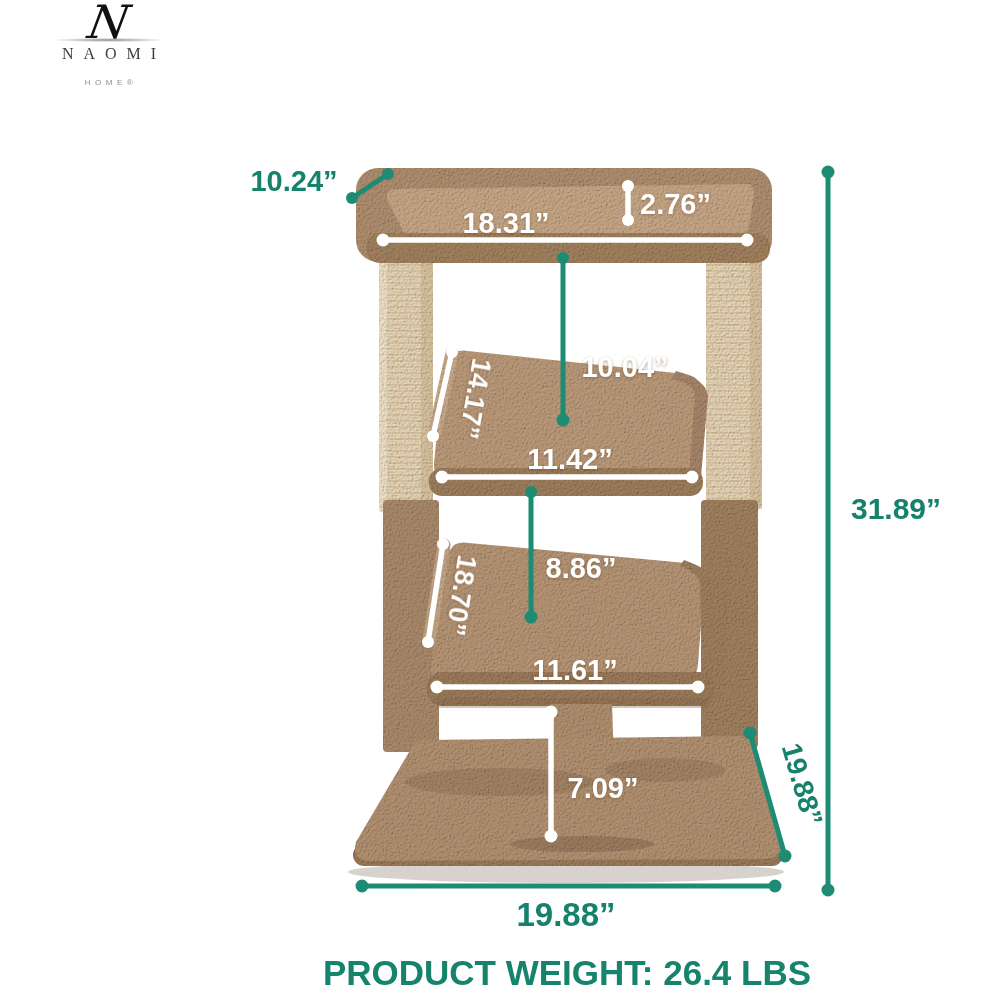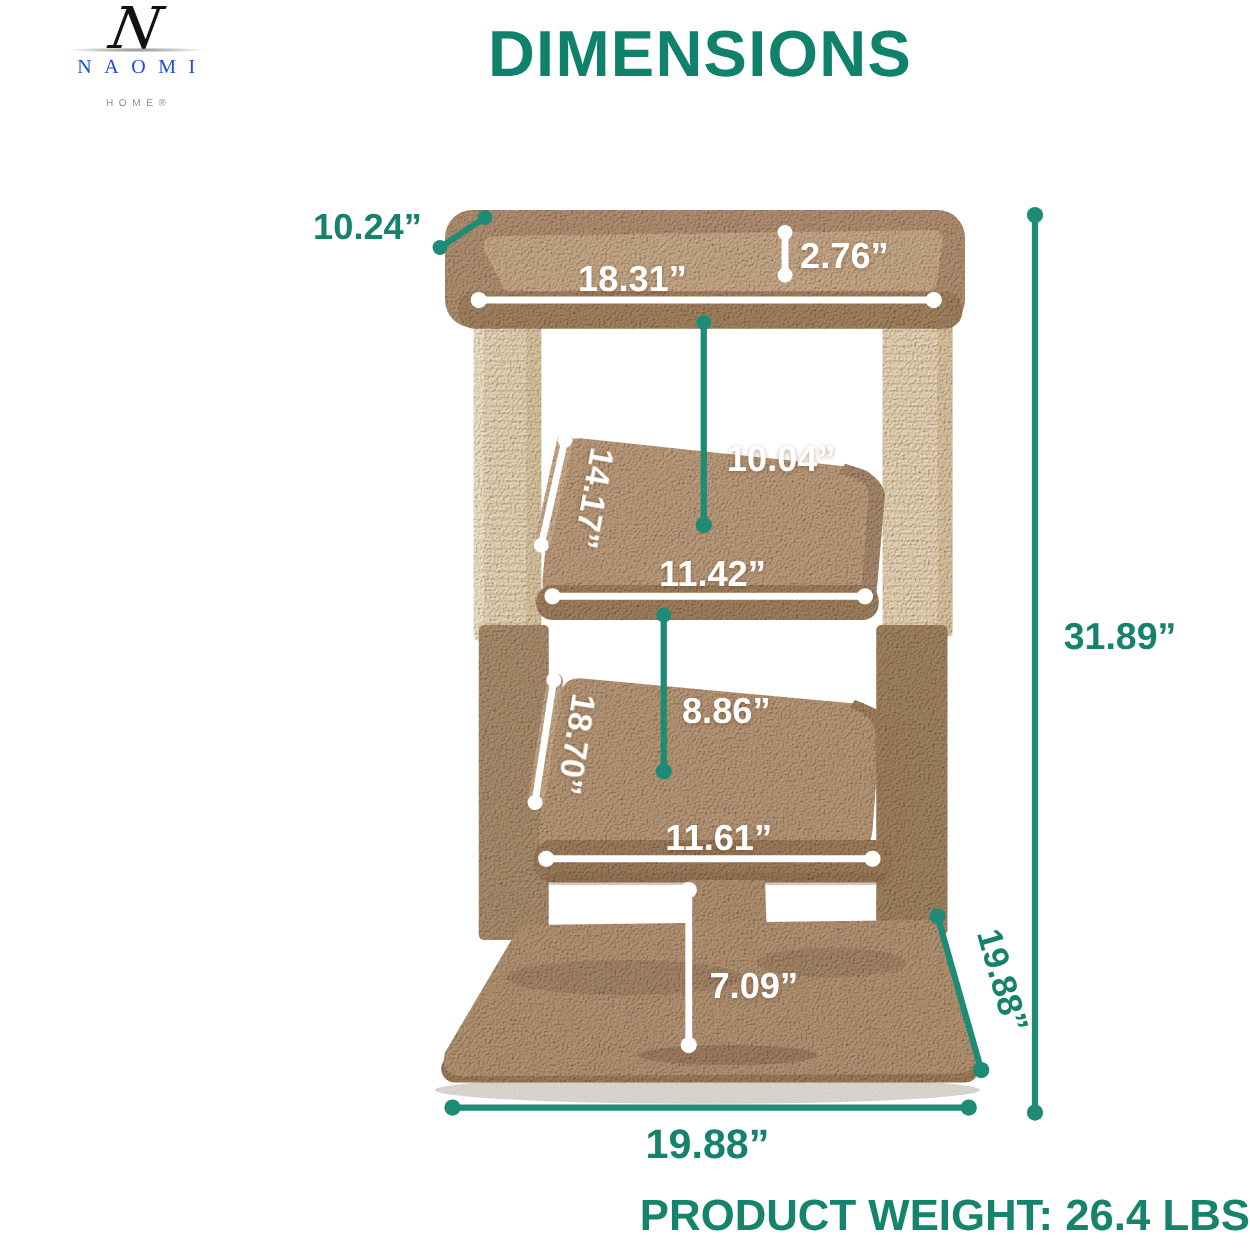--- a/index.html
+++ b/index.html
@@ -5,26 +5,26 @@
   html,body{margin:0;padding:0;background:#fff;}
   .canvas{position:relative;width:1000px;height:1000px;background:#ffffff;overflow:hidden;
           font-family:"Liberation Sans",sans-serif;}
   
   .logo{position:absolute;left:44px;top:0px;width:130px;text-align:center;color:#2e3336;}
   .logo .monogram{font-family:"DejaVu Serif",serif;font-style:italic;font-size:46px;line-height:44px;
                   color:#111;transform:skewX(-10deg);}
   .logo .shadow-line{height:4px;margin:-6px 8px 3px 8px;
                   background:radial-gradient(closest-side,rgba(40,40,40,.55),rgba(40,40,40,0));}
   .logo .brand{font-family:"Liberation Serif",serif;font-size:16px;letter-spacing:10px;
-               padding-left:10px;color:#1d4ed8;}
+               padding-left:10px;color:#404040;}
   .logo .sub{font-size:8px;letter-spacing:4.5px;padding-left:4px;color:#888f93;margin-top:15px;}
   
   .title{position:absolute;top:14px;left:120px;right:0;margin:0;text-align:center;
          font-size:52px;font-weight:bold;letter-spacing:1px;color:#10826C;}
-  .weight{position:absolute;top:953px;left:134px;right:0;text-align:right;
+  .weight{position:absolute;top:953px;left:134px;right:0;text-align:center;
           font-size:35px;font-weight:bold;color:#16836D;letter-spacing:0px;}
   
   svg{position:absolute;left:0;top:0;}
   .lbl{font-family:"Liberation Sans",sans-serif;font-weight:bold;}
   .white{fill:#ffffff;}
   .tealtxt{fill:#16826C;}
   .shadowed{filter:drop-shadow(0 1.5px 1.5px rgba(96,60,25,.45));}
   .wline{stroke:#ffffff;stroke-width:5.5;stroke-linecap:round;}
   .tline{stroke:#1E8C75;stroke-width:5;stroke-linecap:round;}
   .wdot{fill:#ffffff;}
@@ -35,21 +35,20 @@
 
 <div class="canvas">
 
   <div class="logo">
     <div class="monogram">N</div>
     <div class="shadow-line"></div>
     <div class="brand">NAOMI</div>
     <div class="sub">HOME®</div>
   </div>
 
-  <h1 class="title">DIMENSIONS</h1>
 
   <svg width="1000" height="1000" viewBox="0 0 1000 1000">
     <defs>
       <filter id="carpet" x="-5%" y="-5%" width="110%" height="110%">
         <feTurbulence type="fractalNoise" baseFrequency="0.55" numOctaves="2" seed="3" result="noise"></feTurbulence>
         <feDiffuseLighting in="noise" lighting-color="#ffffff" surfaceScale="1.4" result="light">
           <feDistantLight azimuth="45" elevation="62"></feDistantLight>
         </feDiffuseLighting>
         <feComposite in="light" in2="SourceGraphic" operator="arithmetic" k1="1" k2="0" k3="0" k4="0"></feComposite>
       </filter>

